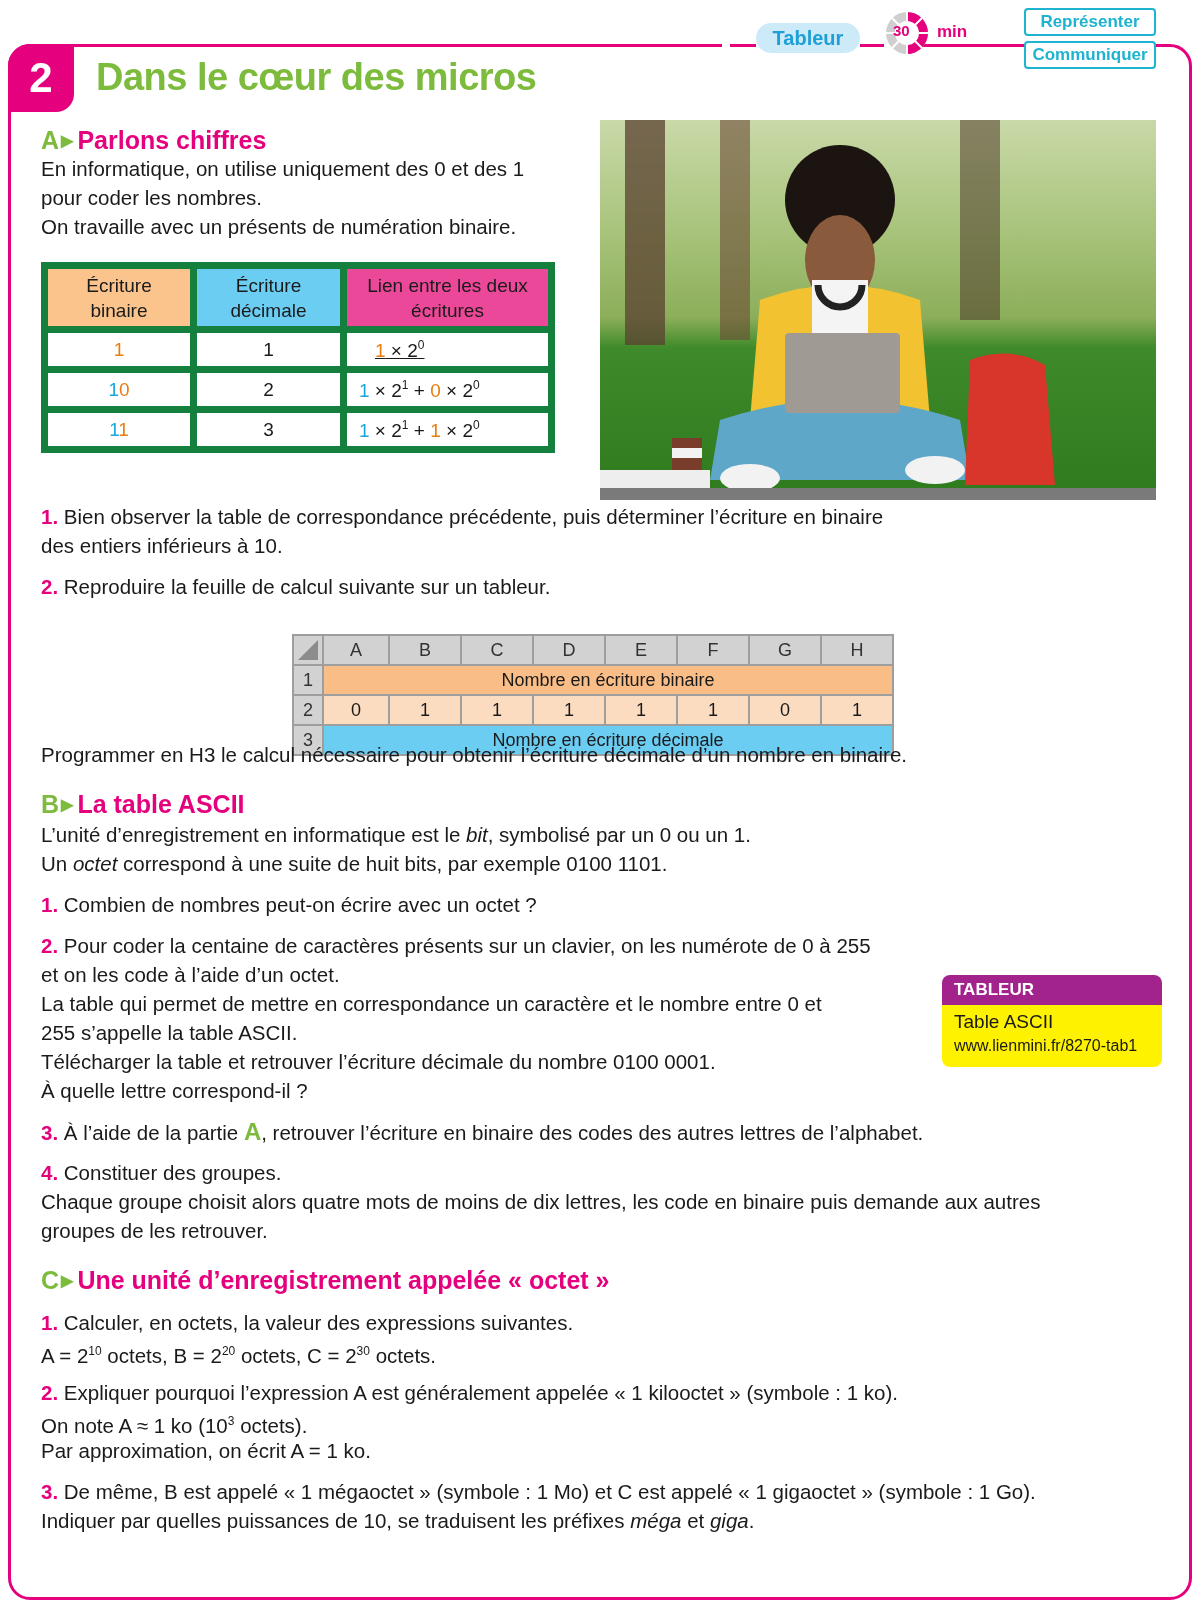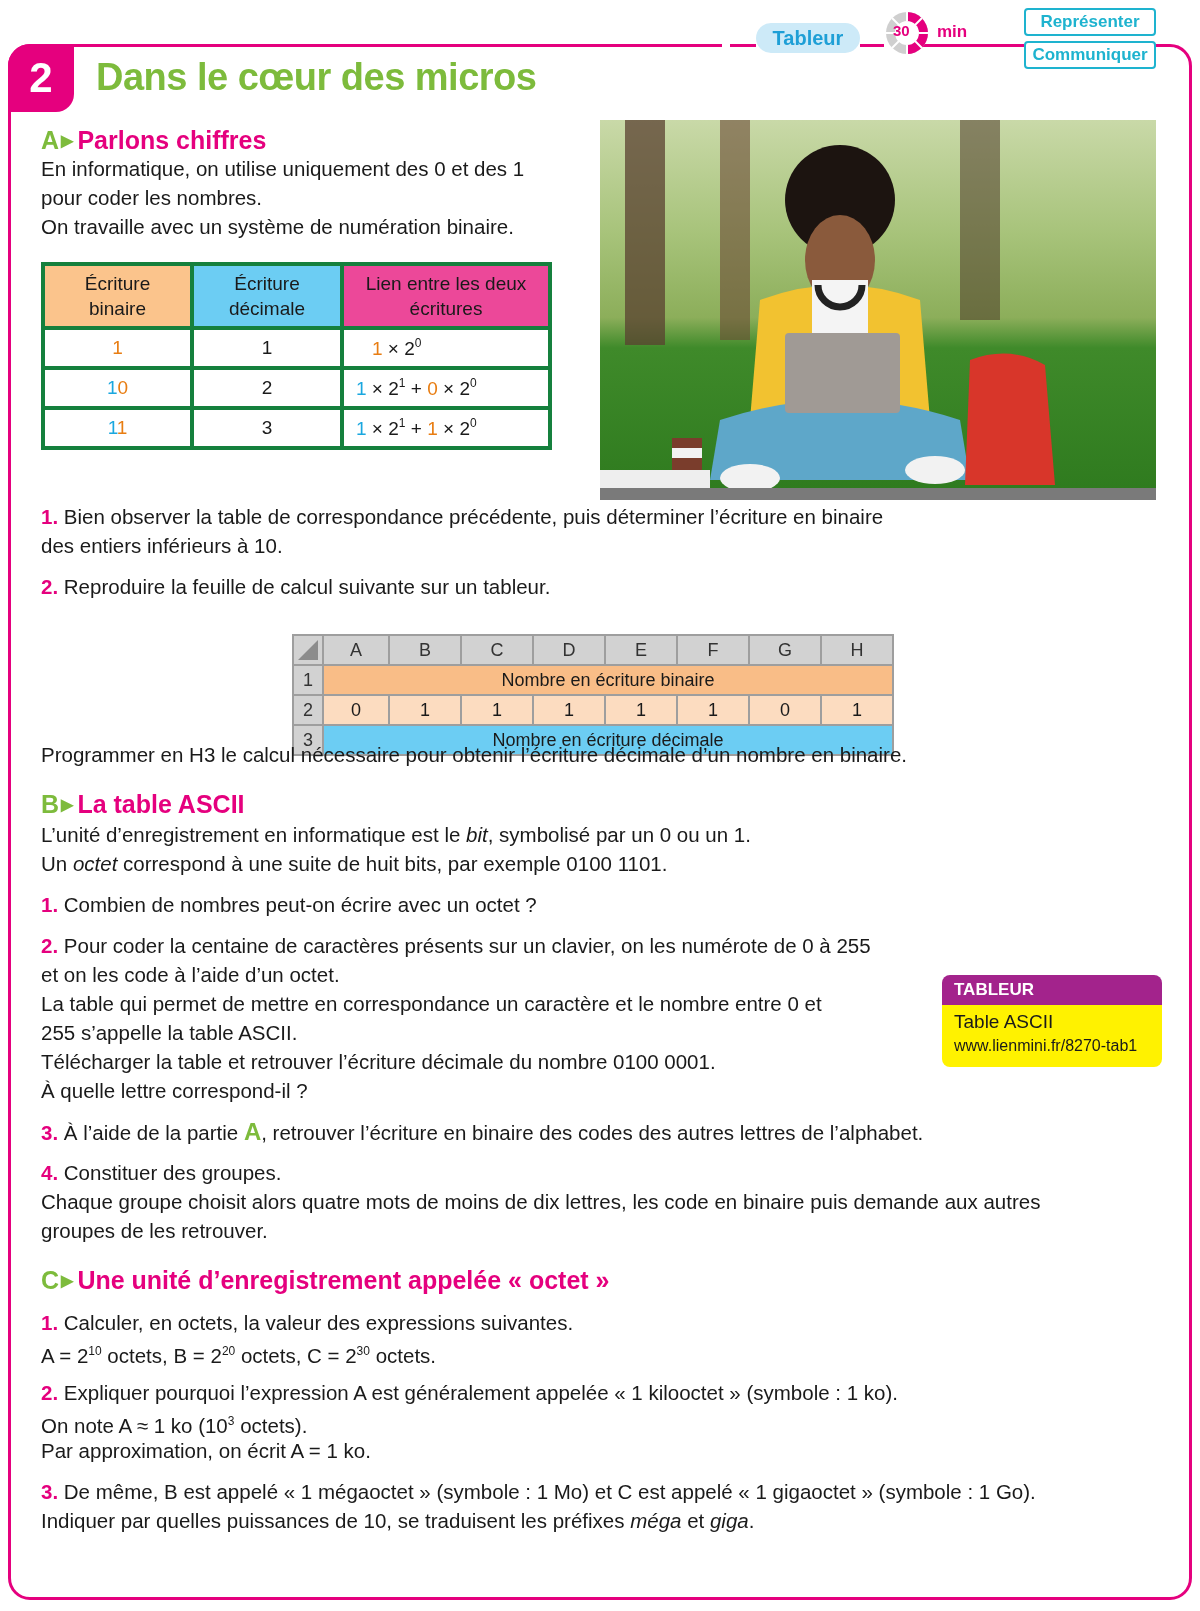--- a/index.html
+++ b/index.html
@@ -39,21 +39,21 @@
   .sec-head { position: absolute; font-size: 25px; font-weight: bold; color: #e5007e; text-align: center; }
   .sec-head .letter { color: #7dbb3c; }
   .sec-head .tri { color: #7dbb3c; font-size: 16px; margin: 0 4px 0 2px; vertical-align: 3px; }
 
   .txt { position: absolute; font-size: 20.5px; line-height: 29px; color: #1a1a1a; }
   .qnum { color: #e5007e; font-weight: bold; }
   .green-a { color: #7dbb3c; font-weight: bold; font-size: 24px; }
 
   
   table.bt { position: absolute; left: 41px; top: 262px; border-collapse: collapse; font-size: 19px; }
-  table.bt td, table.bt th { border: 4px solid #15803d; height: 40px; }
+  table.bt td, table.bt th { border: 7px solid #15803d; height: 40px; }
   table.bt th { font-weight: normal; height: 64px; line-height: 25px; text-align: center; }
   .c-orange { color: #e87d12; }
   .c-blue { color: #1aa7df; }
   .c-green { color: #2e9b3a; }
   sup { font-size: 12px; vertical-align: 8px; }
 
   .photo {
     position: absolute; left: 600px; top: 120px; width: 556px; height: 380px; overflow: hidden;
     background: linear-gradient(180deg, #c9d9a8 0%, #a7c37a 30%, #8cae5a 52%, #3f8a2a 60%, #2e7a1e 100%);
   }
@@ -106,33 +106,33 @@
 <div class="timer-label">30</div>
 <div class="timer-min">min</div>
 <div class="skill" style="top:8px;">Représenter</div>
 <div class="skill" style="top:41px;">Communiquer</div>
 
 <div class="sec-head" style="left:41px;top:126px;">
   <span class="letter">A</span><span class="tri">▶</span><span>Parlons chiffres</span>
 </div>
 <div class="txt" style="left:41px;top:154px;">En informatique, on utilise uniquement des 0 et des 1</div>
 <div class="txt" style="left:41px;top:183px;">pour coder les nombres.</div>
-<div class="txt" style="left:41px;top:212px;">On travaille avec un système de numération binaire.</div>
+<div class="txt" style="left:41px;top:212px;">On travaille avec un présents de numération binaire.</div>
 
 <table class="bt">
   <tbody>
       <tr>
     <th style="width:149px;background:#fbc48c;"><span>Écriture</span><br><span>binaire</span></th>
     <th style="width:150px;background:#6ccdf3;"><span>Écriture</span><br><span>décimale</span></th>
     <th style="width:208px;background:#ec4899;"><span>Lien entre les deux</span><br><span>écritures</span></th>
   </tr>
   <tr>
     <td style="text-align:center;"><span class="c-orange">1</span></td>
     <td style="text-align:center;">1</td>
-    <td style="padding-left:28px;"><span class="c-orange">1</span> × 2<sup>0</sup></td>
+    <td style="padding-left:28px;text-decoration:underline;"><span class="c-orange">1</span> × 2<sup>0</sup></td>
   </tr>
   <tr>
     <td style="text-align:center;"><span class="c-blue">1</span><span class="c-orange">0</span></td>
     <td style="text-align:center;">2</td>
     <td style="padding-left:12px;"><span class="c-blue">1</span> × 2<sup>1</sup> + <span class="c-orange">0</span> × 2<sup>0</sup></td>
   </tr>
   <tr>
     <td style="text-align:center;"><span class="c-blue">1</span><span class="c-orange">1</span></td>
     <td style="text-align:center;">3</td>
     <td style="padding-left:12px;"><span class="c-blue">1</span> × 2<sup>1</sup> + <span class="c-orange">1</span> × 2<sup>0</sup></td>

